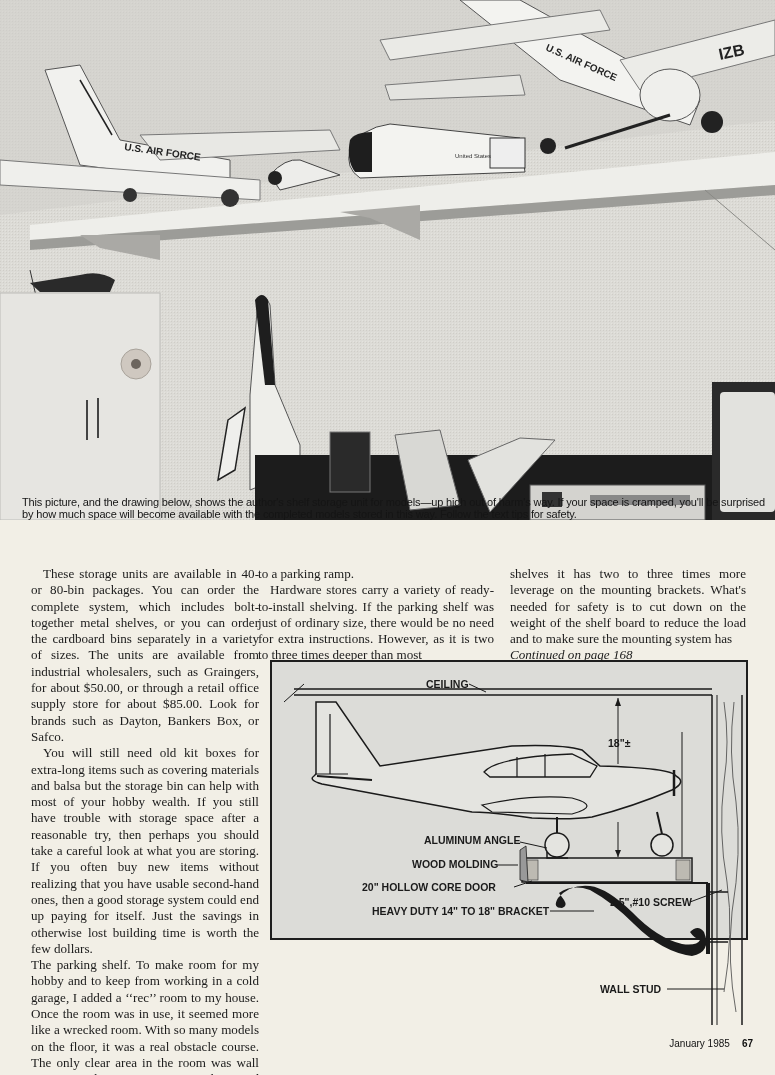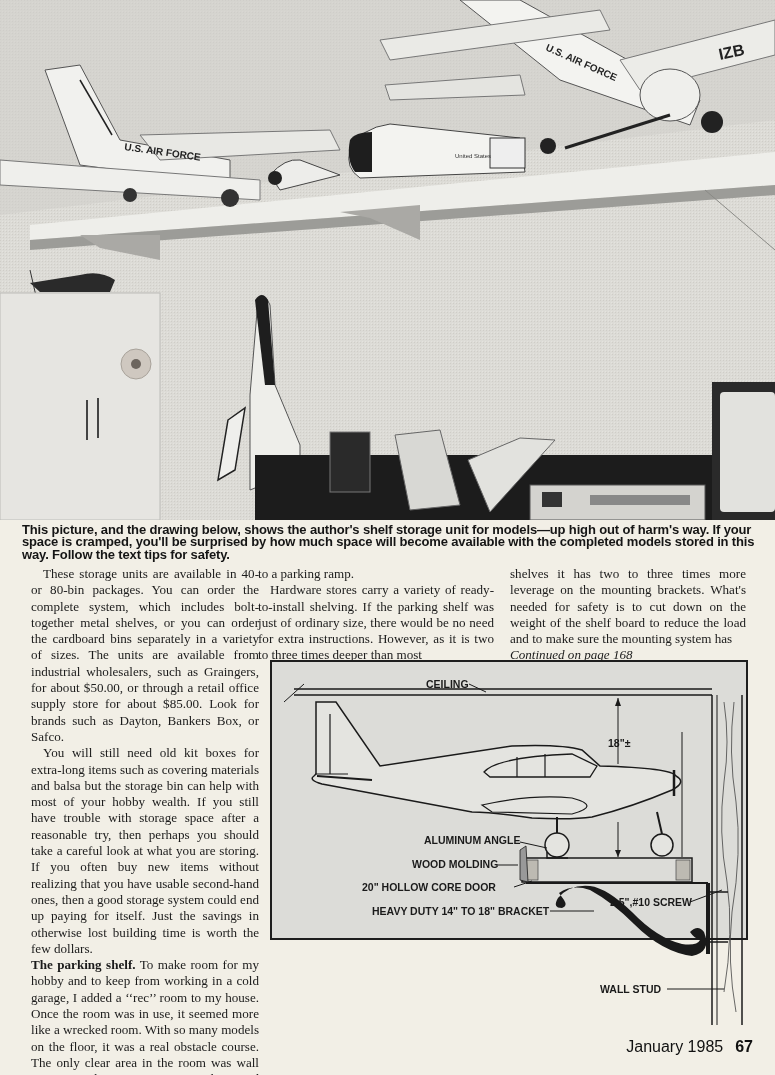--- a/index.html
+++ b/index.html
@@ -4,43 +4,43 @@
   <style>
     * { box-sizing: border-box; margin: 0; padding: 0; }
     html, body { width: 775px; height: 1075px; overflow: hidden; background: #f2efe6; }
     body { position: relative; font-family: "Liberation Serif", "DejaVu Serif", serif; color: #1a1a1a; }
 
     
     #photo { position: absolute; left: 0; top: 0; width: 775px; height: 520px; overflow: hidden; background: #d9d8d3; }
     #photo svg { display: block; }
 
     
-    #caption { position: absolute; left: 22px; top: 524px; width: 752px;
-      font-family: "Liberation Sans", "DejaVu Sans", sans-serif; font-weight: bold;
-      font-size: 13px; line-height: 12.3px; letter-spacing: -0.15px; color: #151515; }
+    #caption { position: absolute; left: 22px; top: 496px; width: 752px;
+      font-family: "Liberation Sans", "DejaVu Sans", sans-serif; font-weight: normal;
+      font-size: 11px; line-height: 12.3px; letter-spacing: -0.15px; color: #151515; }
 
     
     .col { position: absolute; font-size: 13.1px; line-height: 16.3px; text-align: justify; color: #1b1b1b; }
     .col p { text-indent: 12px; }
     .col p.noindent { text-indent: 0; }
-    .col b { font-weight: bold; margin-top: 48px; }
+    .col b { font-weight: normal; margin-top: 48px; }
     #col1 { left: 31px; top: 566px; width: 228px; }
     #col2 { left: 258px; top: 566px; width: 236px; }
     #col3 { left: 510px; top: 566px; width: 236px; }
     #col3 .cont { text-align: left; font-style: italic; text-indent: 0; }
 
     
     #diagram { position: absolute; left: 270px; top: 660px; width: 478px; height: 280px;
       background: #dcdcd8; border: 2px solid #1e1e1e; }
     #diagram svg { display: block; }
     .dlabel { font-family: "Liberation Sans", "DejaVu Sans", sans-serif; font-weight: bold; font-size: 10.5px; fill: #1a1a1a; }
 
     
     #footer { position: absolute; right: 22px; top: 1038px; font-family: "Liberation Sans", "DejaVu Sans", sans-serif;
-      font-size: 16px; color: #111; }
+      font-size: 10px; color: #111; }
     #footer .pg { font-weight: bold; margin-left: 12px; }
   </style>
 </head>
 <body>
 
 <div id="photo">
   <svg width="775" height="520" viewBox="0 0 775 520">
     <defs>
       <pattern id="grain" width="3" height="3" patternUnits="userSpaceOnUse">
         <rect width="3" height="3" fill="#dcdbd6"></rect>

